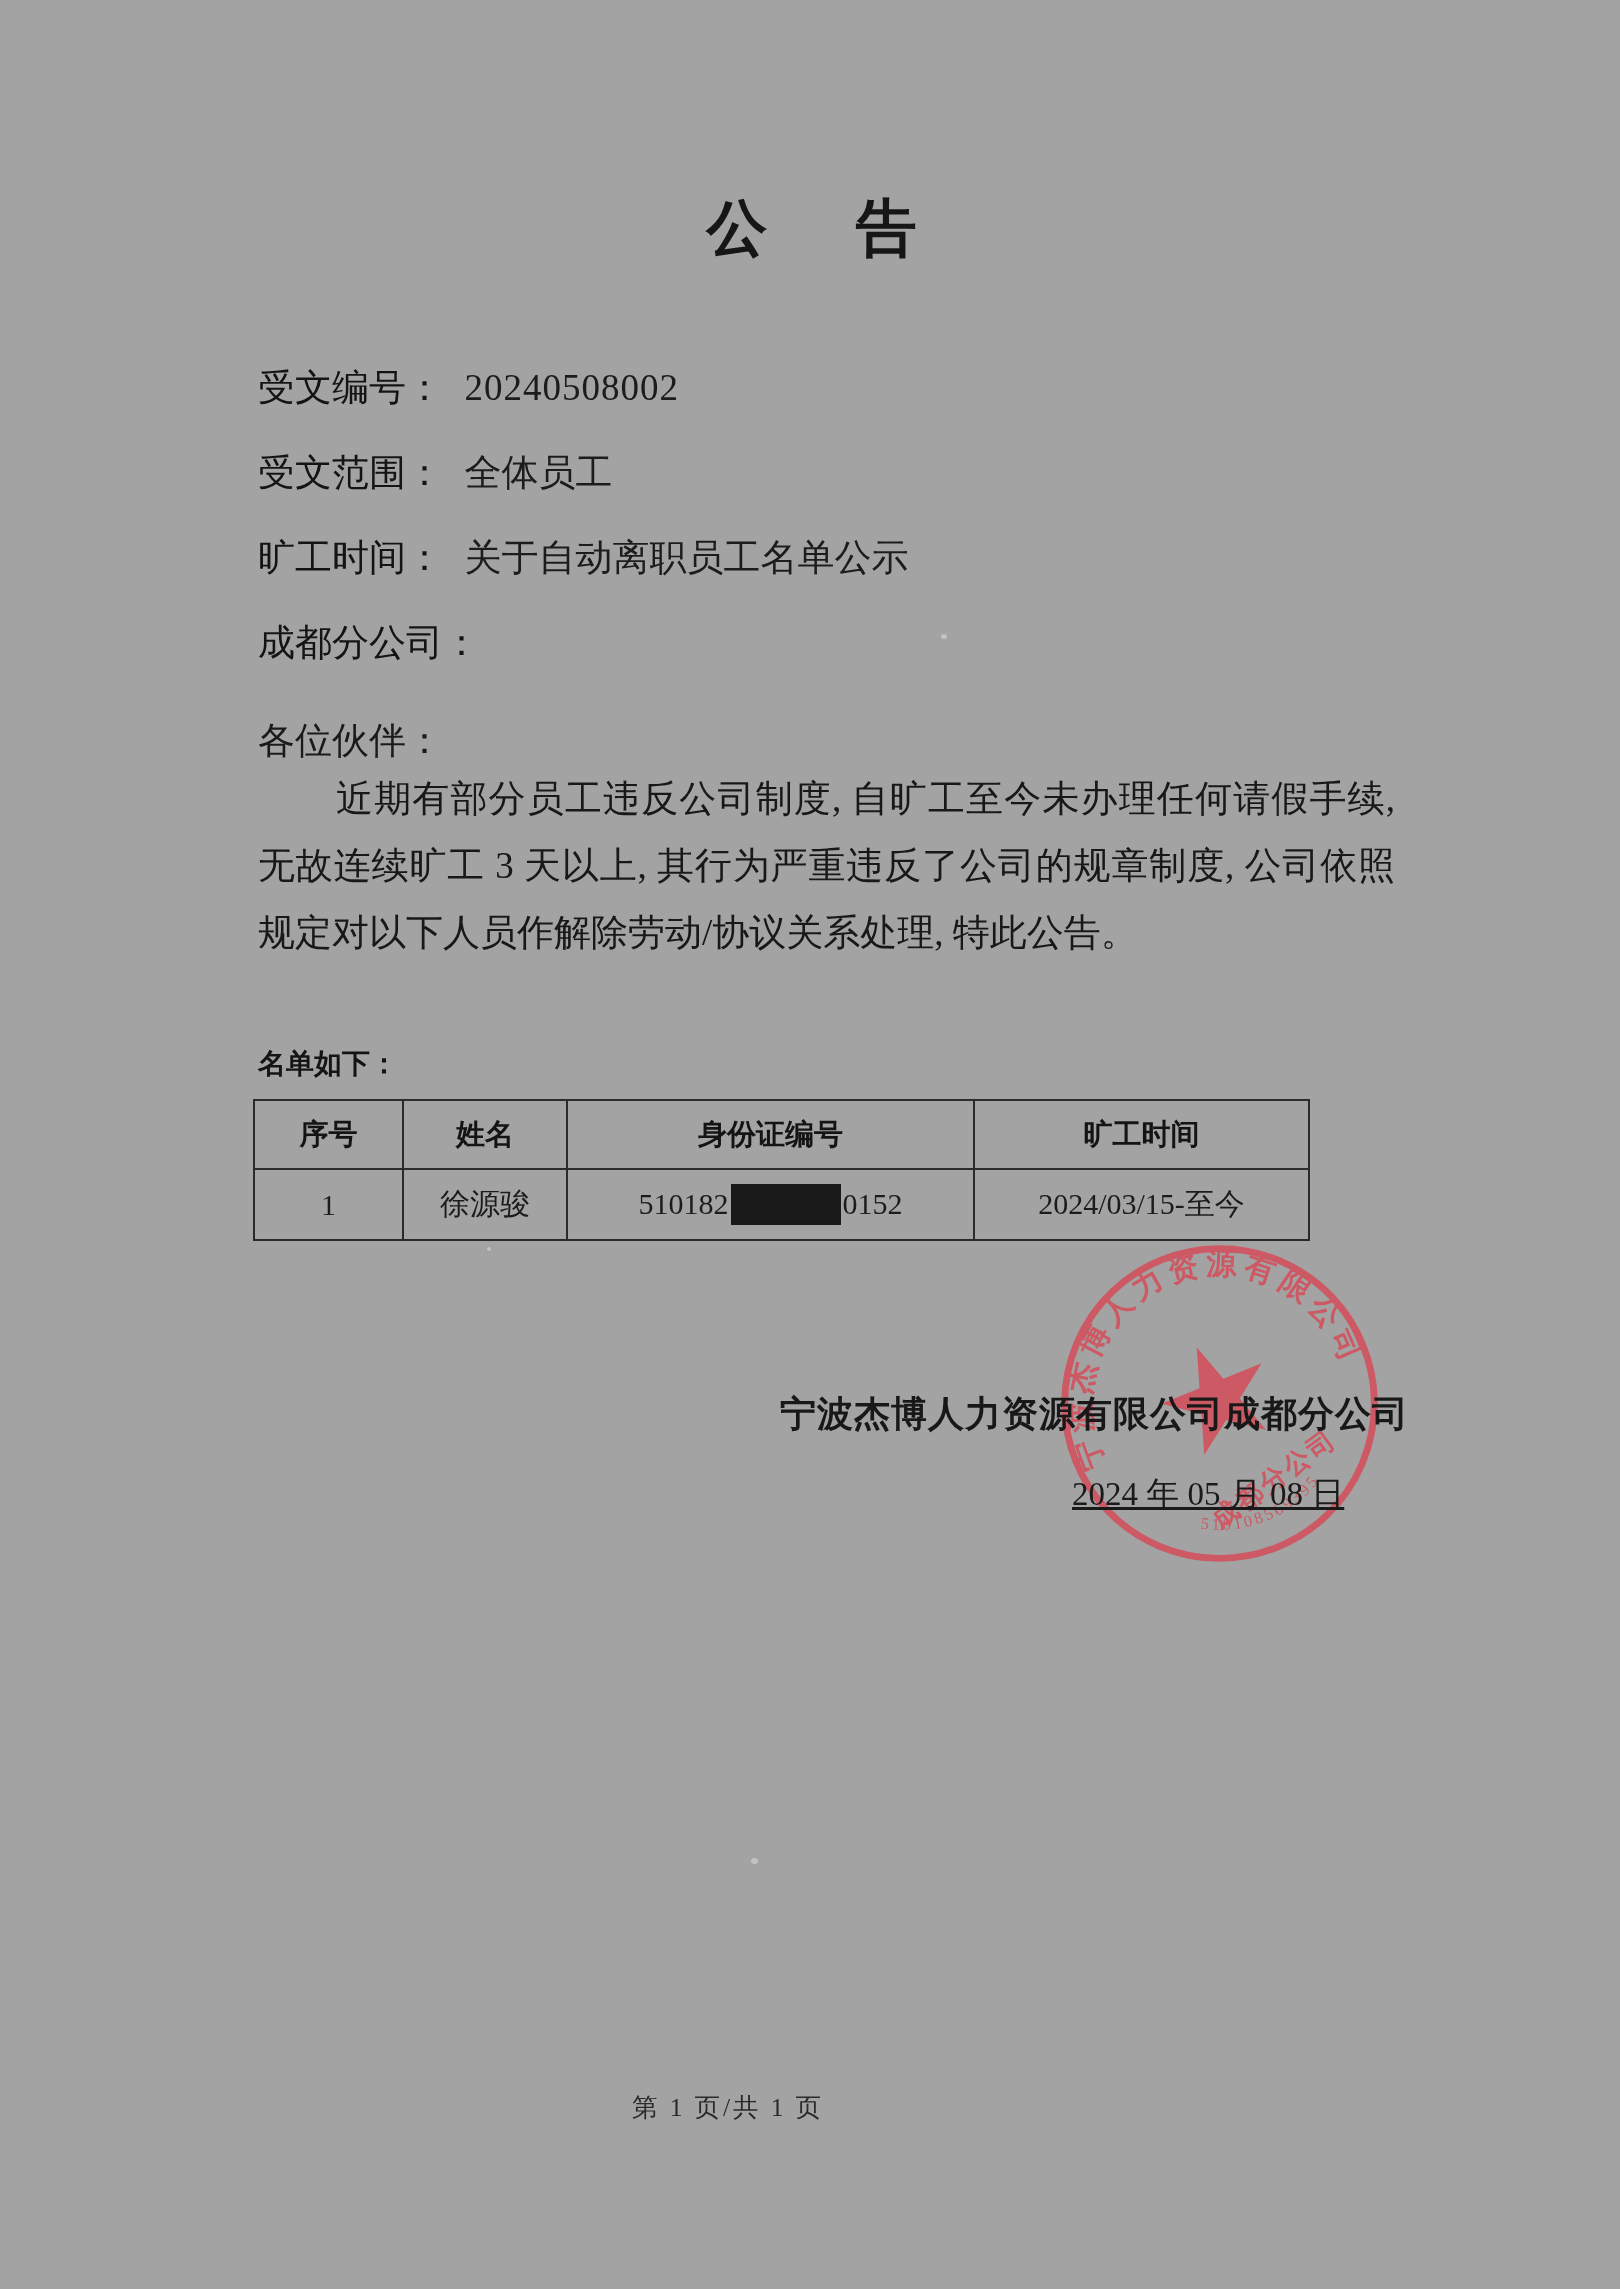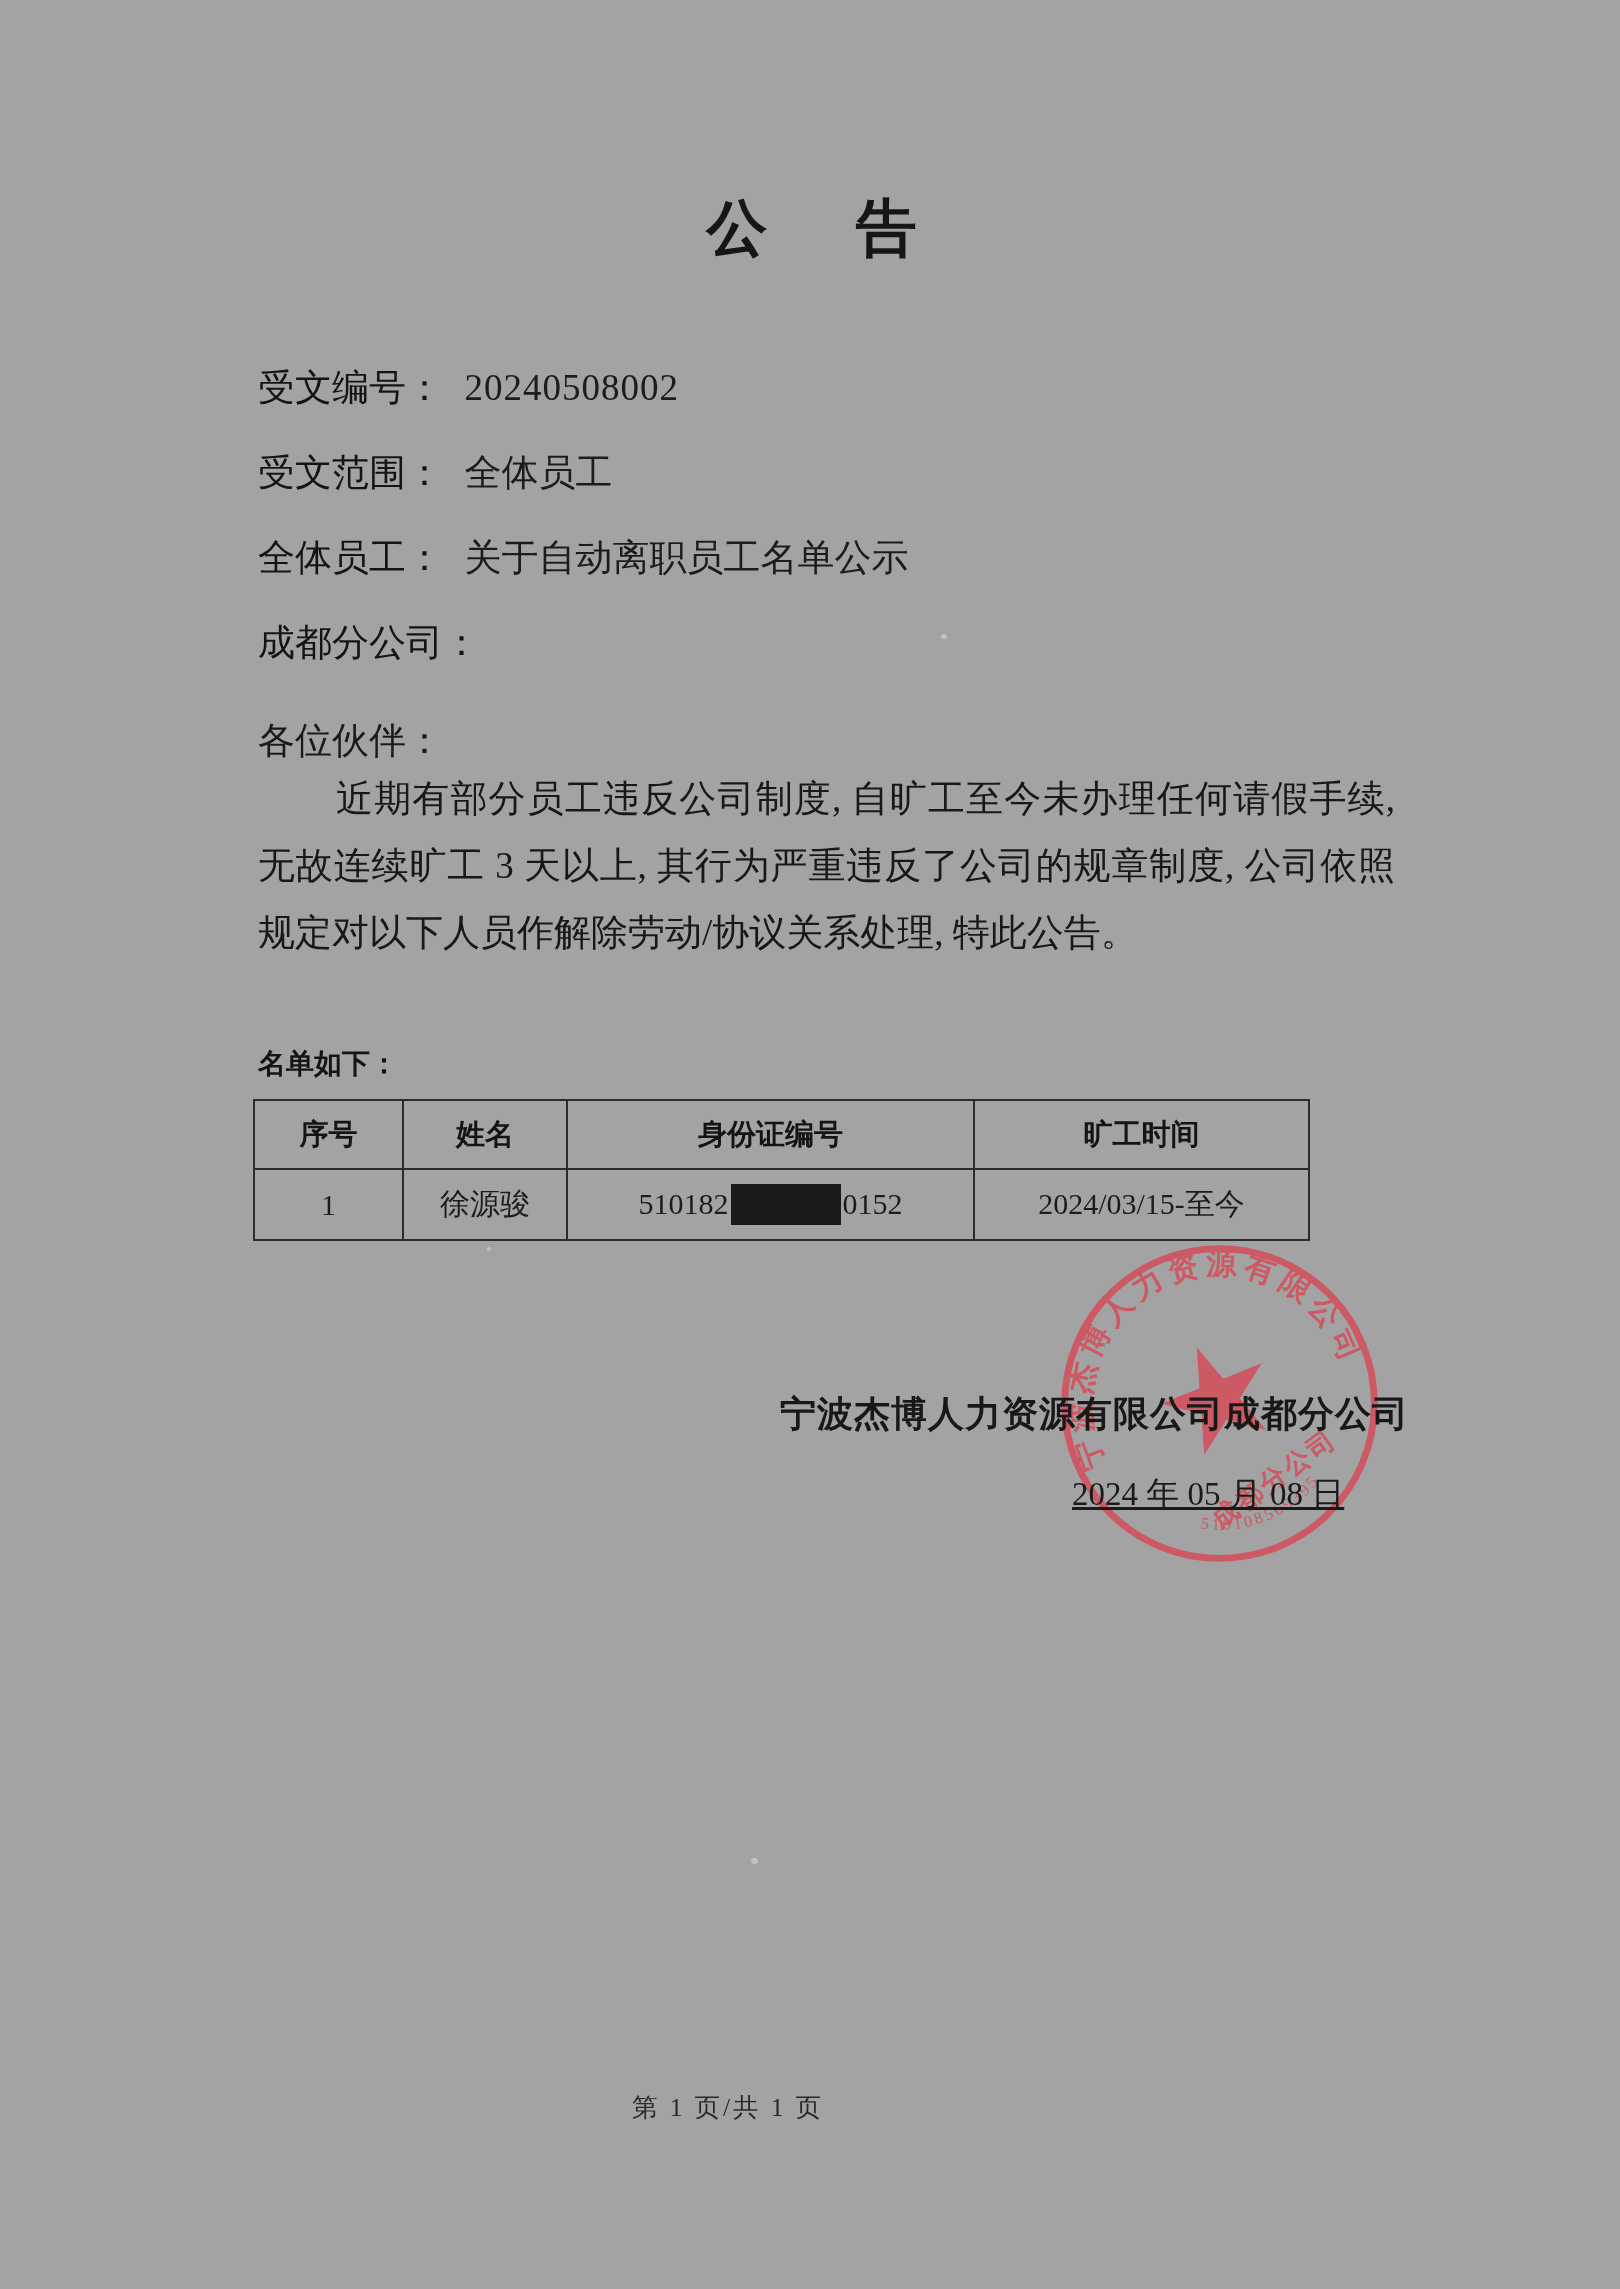--- a/index.html
+++ b/index.html
@@ -178,21 +178,21 @@
   <div class="doc-title">公　告</div>
 
   <div class="meta-block">
     <div class="meta-line">
       <span class="meta-label">受文编号：</span><span class="meta-value num">20240508002</span>
     </div>
     <div class="meta-line">
       <span class="meta-label">受文范围：</span><span class="meta-value">全体员工</span>
     </div>
     <div class="meta-line">
-      <span class="meta-label">全体员工：</span><span class="meta-value">关于自动离职员工名单公示</span>
+      <span class="meta-label">旷工时间：</span><span class="meta-value">关于自动离职员工名单公示</span>
     </div>
     <div class="meta-line">
       <span class="meta-label">成都分公司：</span><span class="meta-value"></span>
     </div>
   </div>
 
   <div class="salutation">各位伙伴：</div>
 
   <div class="body-paragraph">近期有部分员工违反公司制度, 自旷工至今未办理任何请假手续, 无故连续旷工 3 天以上, 其行为严重违反了公司的规章制度, 公司依照规定对以下人员作解除劳动/协议关系处理, 特此公告。</div>
 

